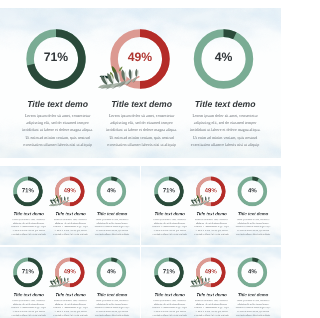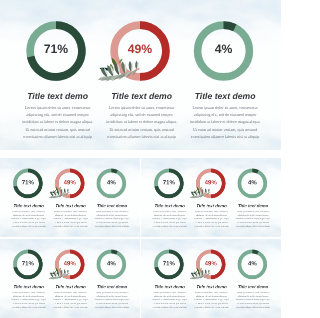--- a/index.html
+++ b/index.html
@@ -1,17 +1,17 @@
 <!DOCTYPE html>
 <html><head>
 <meta charset="utf-8">
 <style>
 html,body{margin:0;padding:0;background:#ffffff;}
 body{-webkit-font-smoothing:antialiased;text-rendering:geometricPrecision;width:281px;height:318px;font-family:"Liberation Sans",sans-serif;overflow:hidden;position:relative;}
-.panel{position:absolute;overflow:hidden;background:#4d7c0f;}
+.panel{position:absolute;overflow:hidden;background:#4d7c0f;margin-top:8px;}
 #panel-main{left:0;top:0;width:281px;height:150px;}
 #panel-tl{left:0;top:158px;width:140px;height:79px;}
 #panel-tr{left:141px;top:158px;width:140px;height:79px;}
 #panel-bl{left:0;top:239px;width:140px;height:79px;}
 #panel-br{left:141px;top:239px;width:140px;height:79px;}
 .stage{position:absolute;left:0;top:0;width:281px;height:158px;transform-origin:0 0;will-change:transform;}
 #panel-main .stage{transform:scale(1) translateZ(0);}
 .panel:not(#panel-main) .stage{transform:scale(0.498) translateZ(0);}
 svg{display:block;}
 .pct{font-family:"Liberation Sans",sans-serif;font-weight:bold;font-size:12.2px;}

